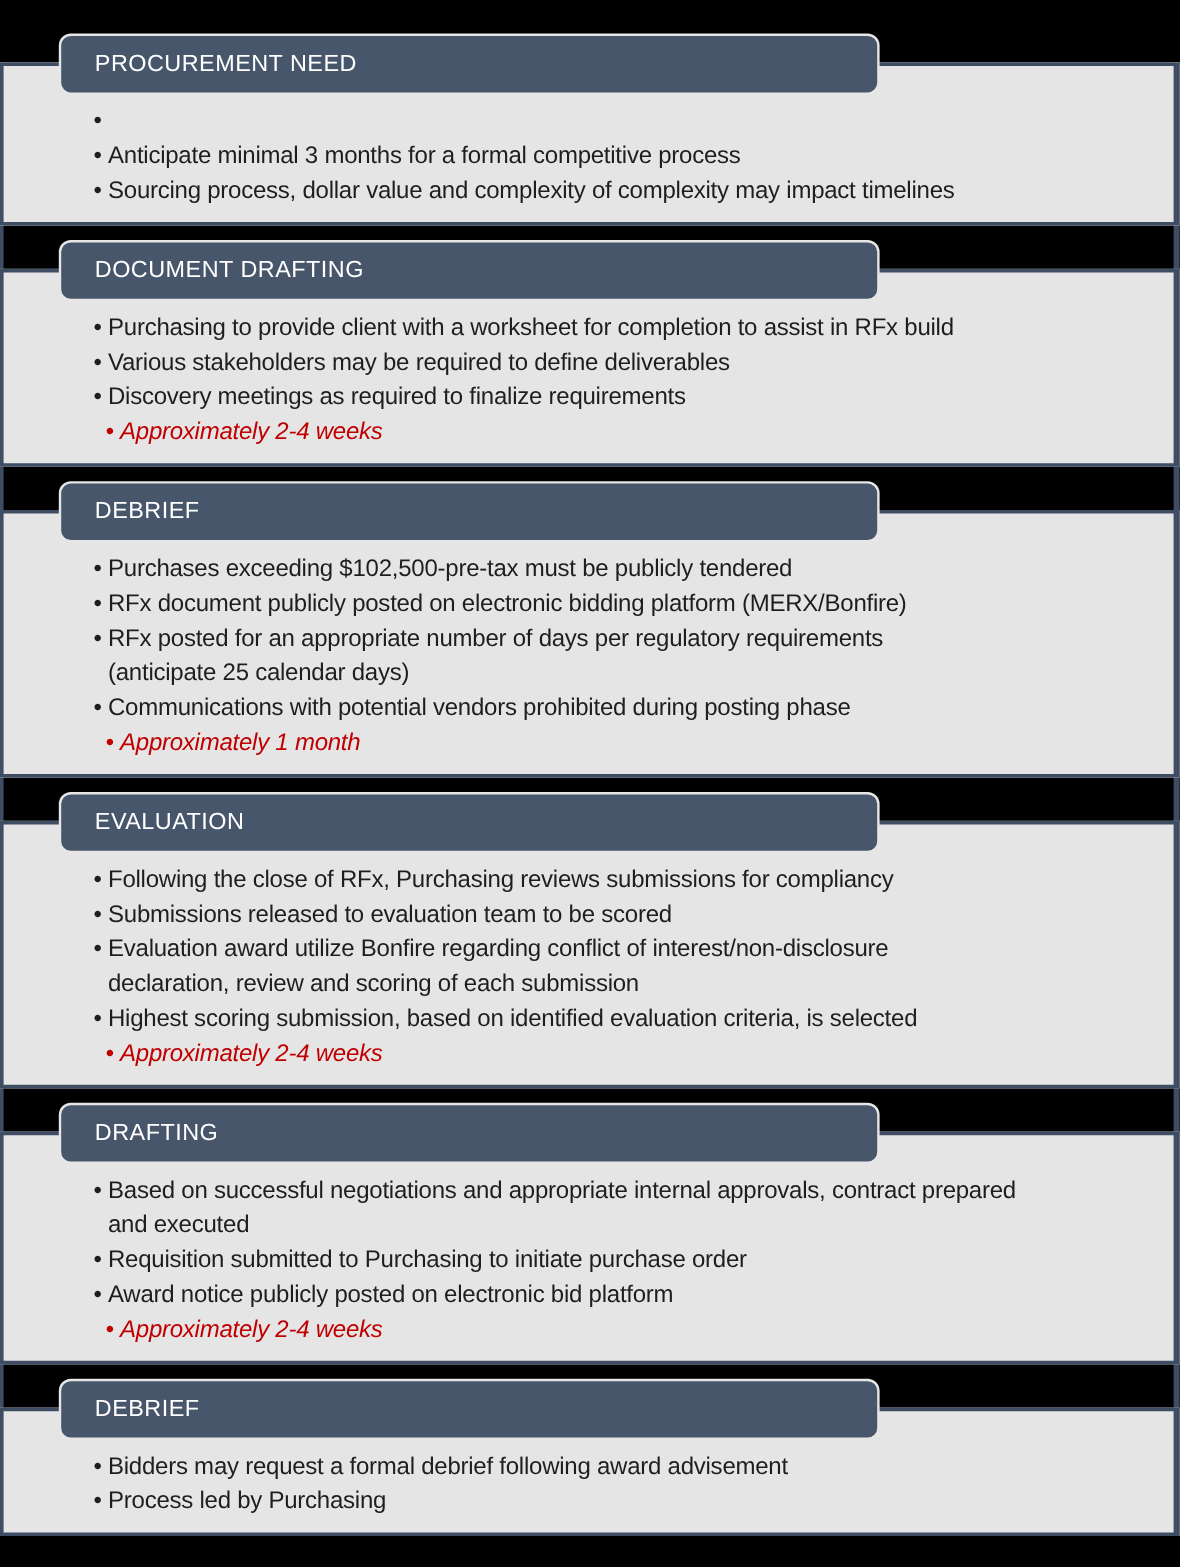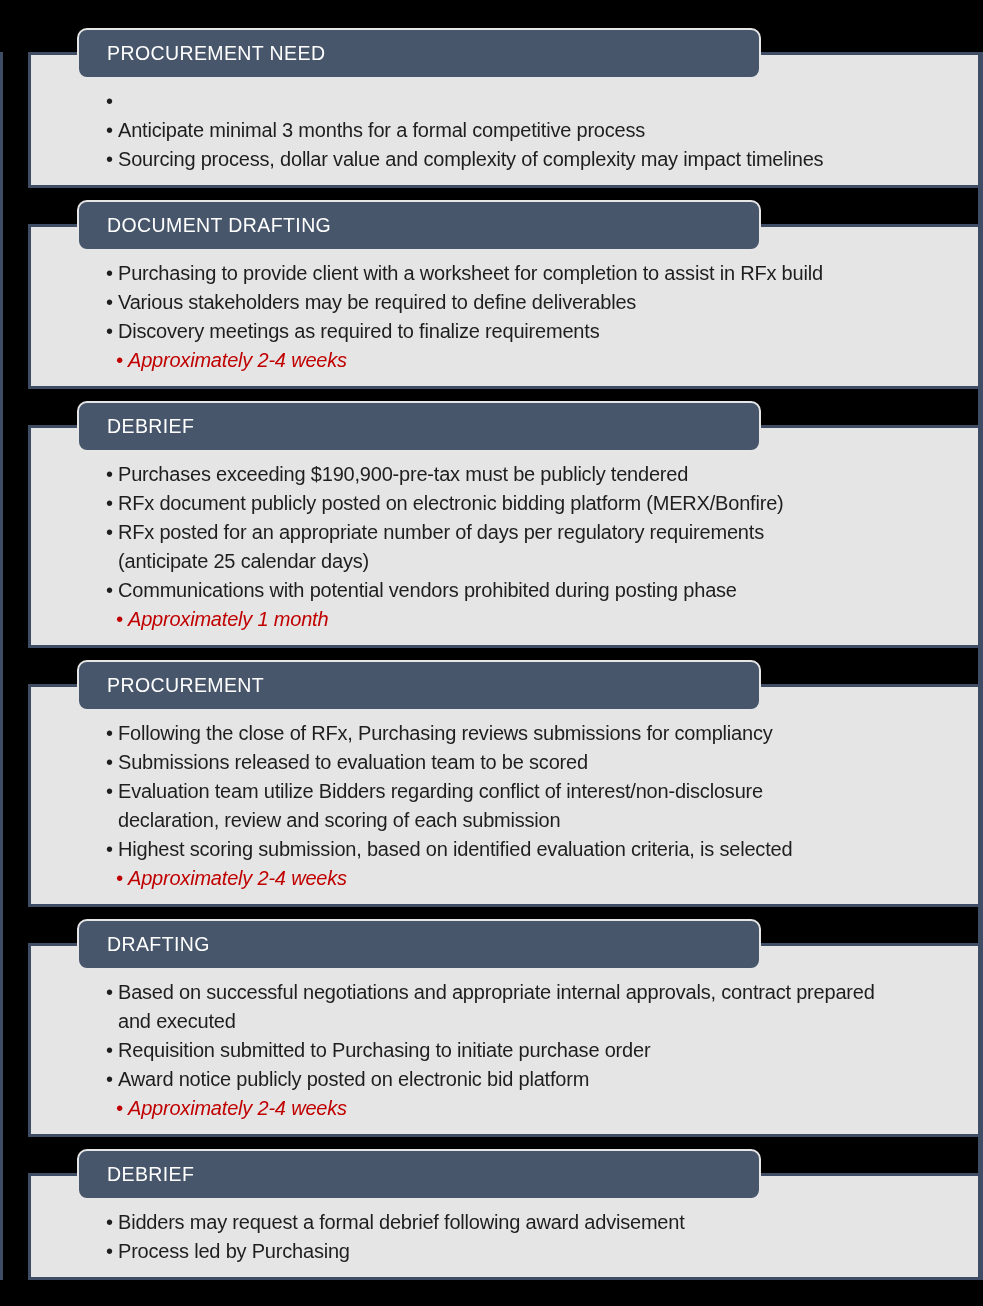--- a/index.html
+++ b/index.html
@@ -12,21 +12,21 @@
   }
   .frame {
     position: absolute;
     left: 0; top: 52px;
     width: 983px; height: 1228px;
     box-sizing: border-box;
     border-left: 3px solid var(--box_border);
     border-right: 5px solid var(--box_border);
     z-index: 0;
   }
-  #sections { position: relative; padding-top: 28px; z-index: 1; padding-left: 28px; }
+  #sections { position: relative; padding-top: 28px; z-index: 1; }
   .stage { position: relative; }
   .stage-header {
     box-sizing: border-box;
     margin-left: 49px;
     width: 684px; height: 51px;
     background: var(--header_fill);
     border: 2px solid var(--header_border);
     border-radius: 10px;
     display: flex; align-items: center;
     padding-left: 28px;
@@ -111,21 +111,21 @@
         </div>
       </div>
     </section>
     <section class="stage">
       <div class="stage-header">
         <span class="stage-title">DEBRIEF</span>
       </div>
       <div class="stage-body">
         <div class="bullet lvl1">
           <span class="marker">•</span>
-          <span class="btext"><span>Purchases exceeding $190,900-pre-tax must be publicly tendered</span></span>
+          <span class="btext"><span>Purchases exceeding $102,500-pre-tax must be publicly tendered</span></span>
         </div>
         <div class="bullet lvl1">
           <span class="marker">•</span>
           <span class="btext"><span>RFx document publicly posted on electronic bidding platform (MERX/Bonfire)</span></span>
         </div>
         <div class="bullet lvl1">
           <span class="marker">•</span>
           <span class="btext"><span>RFx posted for an appropriate number of days per regulatory requirements
 (anticipate 25 calendar days)</span></span>
         </div>
@@ -134,34 +134,34 @@
           <span class="btext"><span>Communications with potential vendors prohibited during posting phase</span></span>
         </div>
         <div class="bullet lvl2 emphasis">
           <span class="marker">•</span>
           <span class="btext"><span>Approximately 1 month</span></span>
         </div>
       </div>
     </section>
     <section class="stage">
       <div class="stage-header">
-        <span class="stage-title">PROCUREMENT</span>
+        <span class="stage-title">EVALUATION</span>
       </div>
       <div class="stage-body">
         <div class="bullet lvl1">
           <span class="marker">•</span>
           <span class="btext"><span>Following the close of RFx, Purchasing reviews submissions for compliancy</span></span>
         </div>
         <div class="bullet lvl1">
           <span class="marker">•</span>
           <span class="btext"><span>Submissions released to evaluation team to be scored</span></span>
         </div>
         <div class="bullet lvl1">
           <span class="marker">•</span>
-          <span class="btext"><span>Evaluation team utilize Bidders regarding conflict of interest/non-disclosure
+          <span class="btext"><span>Evaluation award utilize Bonfire regarding conflict of interest/non-disclosure
 declaration, review and scoring of each submission</span></span>
         </div>
         <div class="bullet lvl1">
           <span class="marker">•</span>
           <span class="btext"><span>Highest scoring submission, based on identified evaluation criteria, is selected</span></span>
         </div>
         <div class="bullet lvl2 emphasis">
           <span class="marker">•</span>
           <span class="btext"><span>Approximately 2-4 weeks</span></span>
         </div>

